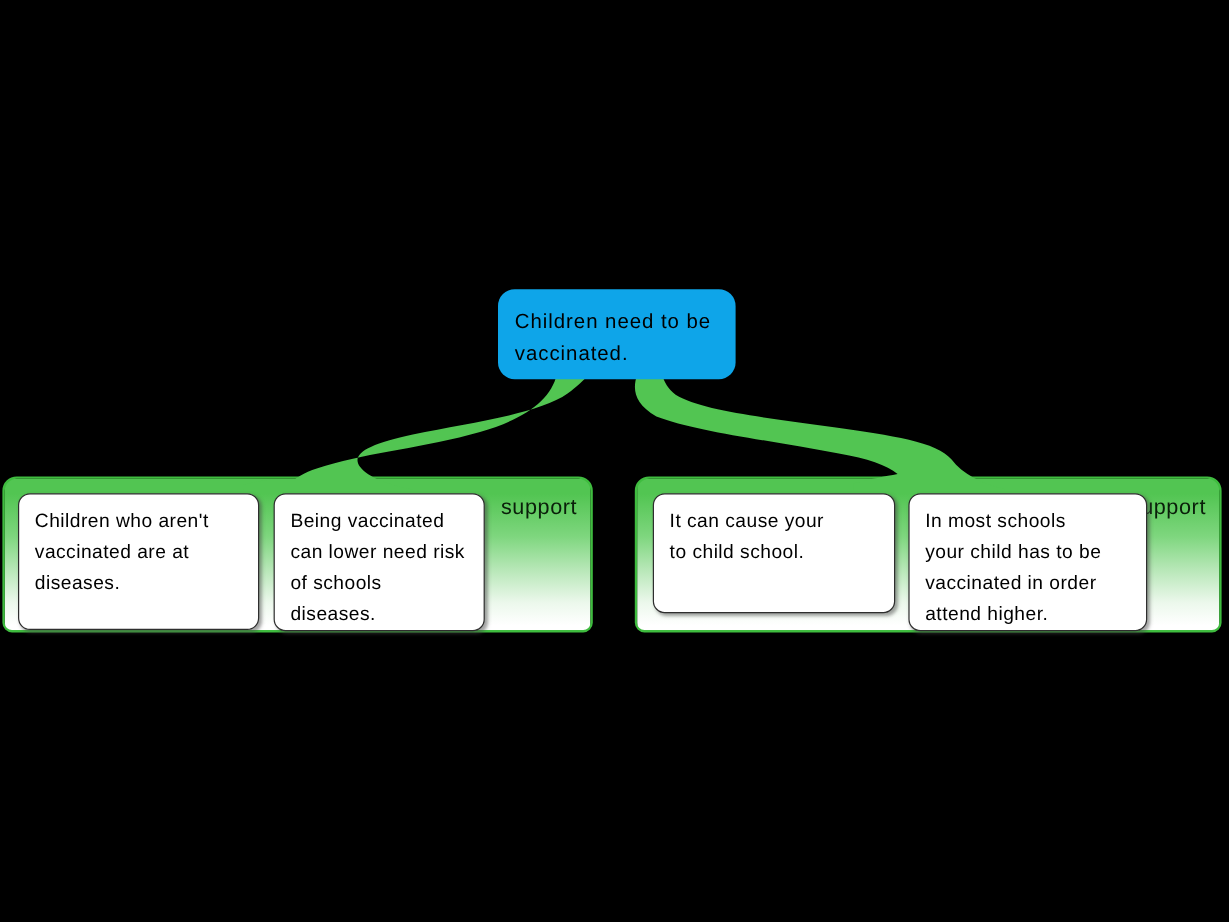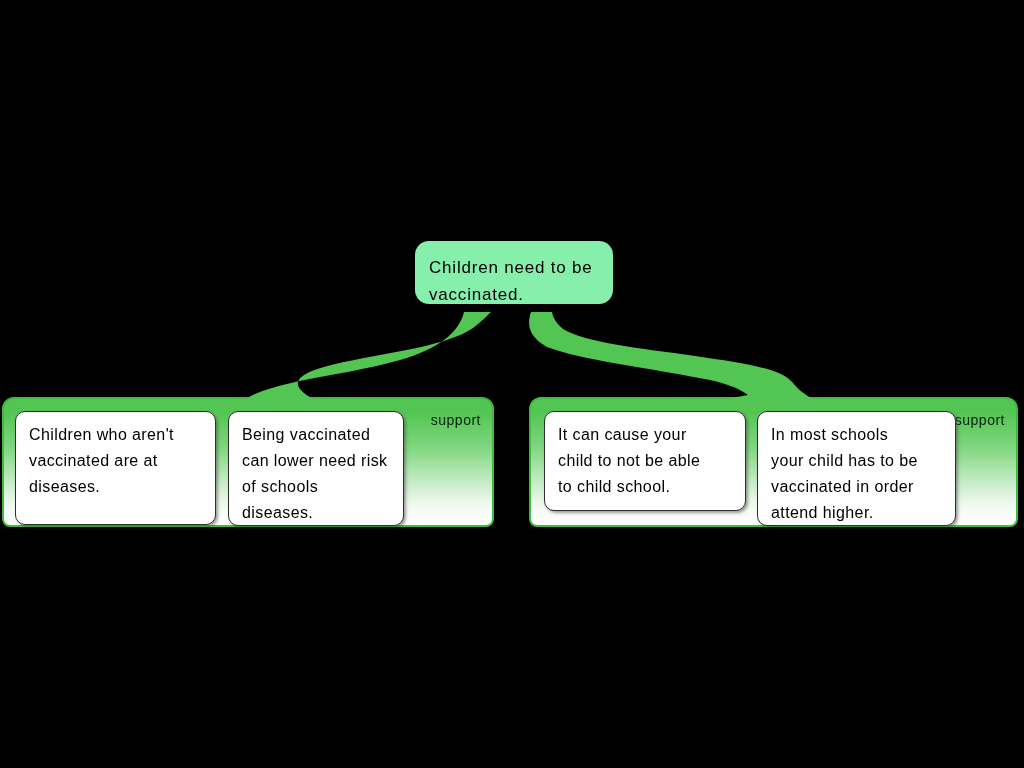--- a/index.html
+++ b/index.html
@@ -2,41 +2,41 @@
 <html><head>
 <meta charset="utf-8">
 <style>
   html, body { margin: 0; padding: 0; background: #000; }
   .canvas {
     position: relative; width: 1024px; height: 768px;
     background: #000000; overflow: hidden;
     font-family: "Liberation Sans", sans-serif; color: #000;
   }
   .claim-box {
-    position: absolute; left: 415px; top: 241px; width: 198px; height: 63px;
-    background: #86efac; border-radius: 14px; box-sizing: border-box;
+    position: absolute; left: 415px; top: 241px; width: 198px; height: 75px;
+    background: #0ea5e9; border-radius: 14px; box-sizing: border-box;
     padding: 13px 14px 0; font-size: 17px; line-height: 27px;
     letter-spacing: 0.8px; z-index: 3;
   }
   .connector-layer {
     position: absolute; left: 0; top: 0; width: 1024px; height: 768px;
     z-index: 2; pointer-events: none;
   }
   .group {
     position: absolute; top: 397px; height: 130px; box-sizing: border-box;
     border: 2px solid #3fbc3f; border-radius: 12px 12px 8px 8px;
     background: linear-gradient(to bottom,
       #52c552 0%, #52c552 10%, #7ed67e 38%, #b7e7b7 60%, #ecf8ec 82%, #ffffff 97%);
     z-index: 1;
   }
   .group-left  { left: 2px;   width: 492px; }
   .group-right { left: 529px; width: 489px; }
   .relation-label {
     position: absolute; top: 13px; right: 11px;
-    font-size: 14px; letter-spacing: 0.5px; color: #0a1f0a;
+    font-size: 18px; letter-spacing: 0.5px; color: #0a1f0a;
   }
   .reason-box {
     position: absolute; background: #ffffff; box-sizing: border-box;
     border: 1.5px solid #2e2e2e; border-radius: 10px;
     padding: 10px 13px 0; font-size: 16px; line-height: 26px;
     letter-spacing: 0.4px;
     box-shadow: 2px 2px 3px rgba(70, 70, 70, 0.5);
   }
   .g1-r1 { left: 11px;  top: 12px; width: 201px; height: 114px; }
   .g1-r2 { left: 224px; top: 12px; width: 176px; height: 115px; }
@@ -61,21 +61,20 @@
       <span class="line">can lower need risk</span>
       <span class="line">of schools</span>
       <span class="line">diseases.</span>
     </div>
   </div>
 
   <div class="group group-right">
     <span class="relation-label">support</span>
     <div class="reason-box g2-r1">
       <span class="line">It can cause your</span>
-      <span class="line">child to not be able</span>
       <span class="line">to child school.</span>
     </div>
     <div class="reason-box g2-r2">
       <span class="line">In most schools</span>
       <span class="line">your child has to be</span>
       <span class="line">vaccinated in order</span>
       <span class="line">attend higher.</span>
     </div>
   </div>
 

